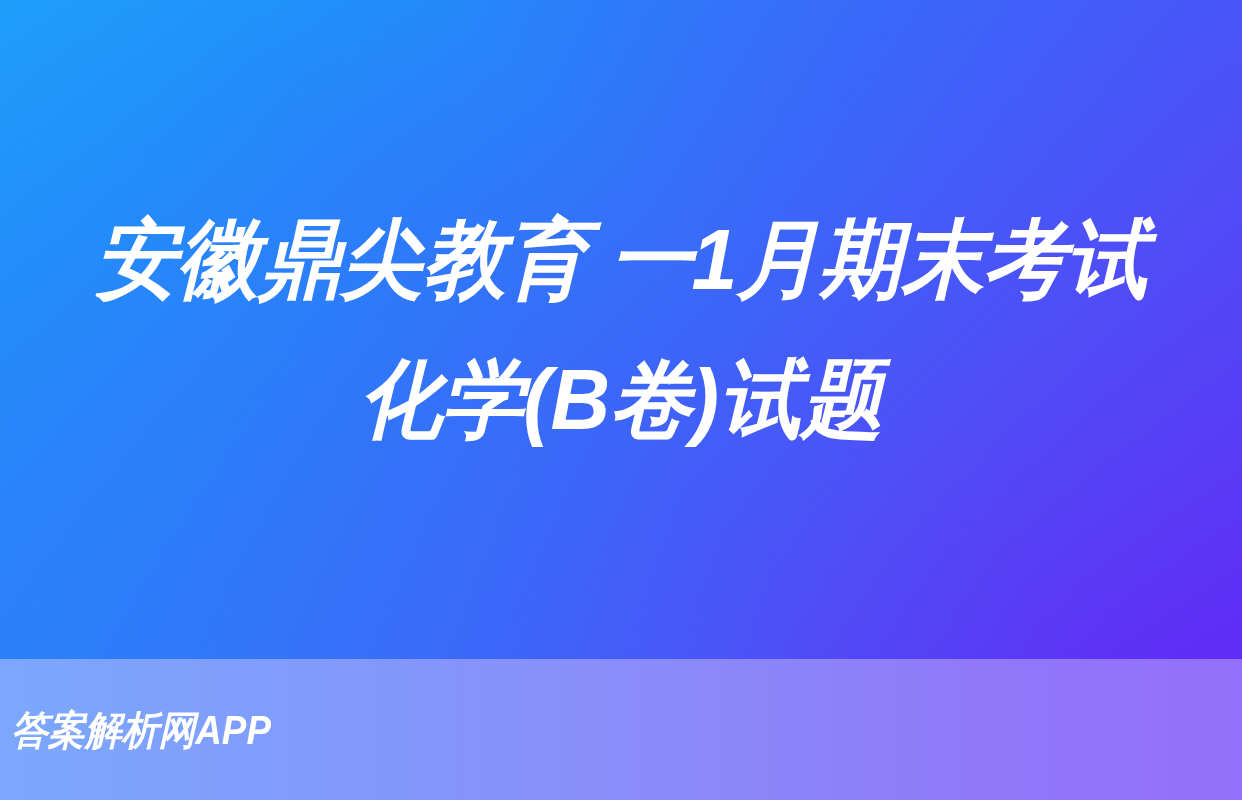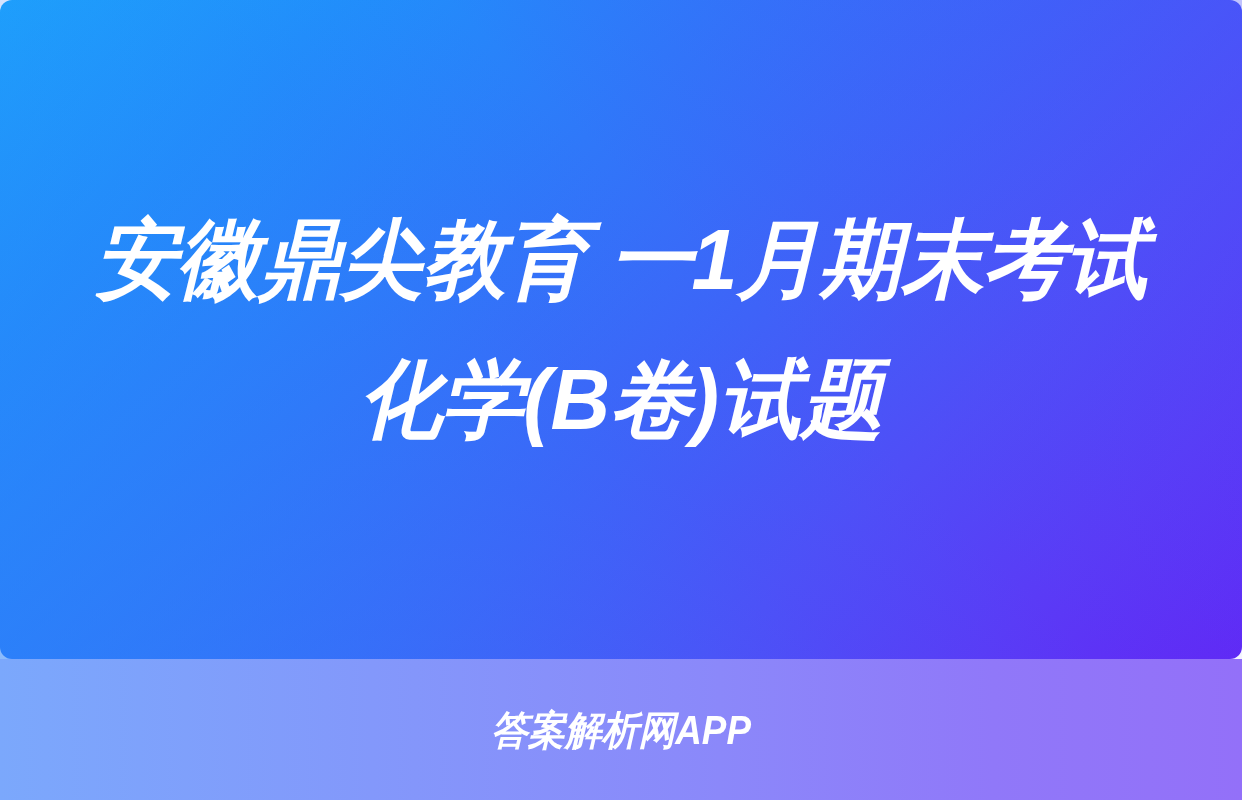--- a/index.html
+++ b/index.html
@@ -33,21 +33,20 @@
         #2090fb 18%,
         #2f78f9 38%,
         #3e63f8 56%,
         #4f4ef7 72%,
         #5a3bf6 86%,
         #6128f5 100%);
     display: flex;
     align-items: center;
     justify-content: center;
     box-sizing: border-box;
-    border-radius: 12px;
   }
 
   
   .hero::after {
     content: "";
     position: absolute;
     inset: 0;
     background:
       linear-gradient(45deg,
         rgba(43,131,250,0.55) 0%,
@@ -82,21 +81,21 @@
     width: 1242px;
     height: 145px;
     background: linear-gradient(90deg,
       #7ba8fc 0%,
       #8398fb 30%,
       #8b88fa 58%,
       #9078f9 80%,
       #9370f9 100%);
     display: flex;
     align-items: center;
-    justify-content: center;
+    justify-content: flex-start;
   }
 
   .footer-text {
     color: #ffffff;
     font-size: 40px;
     font-weight: 700;
     font-style: italic;
     letter-spacing: 0px;
     line-height: 1;
     transform: scaleX(0.92);

